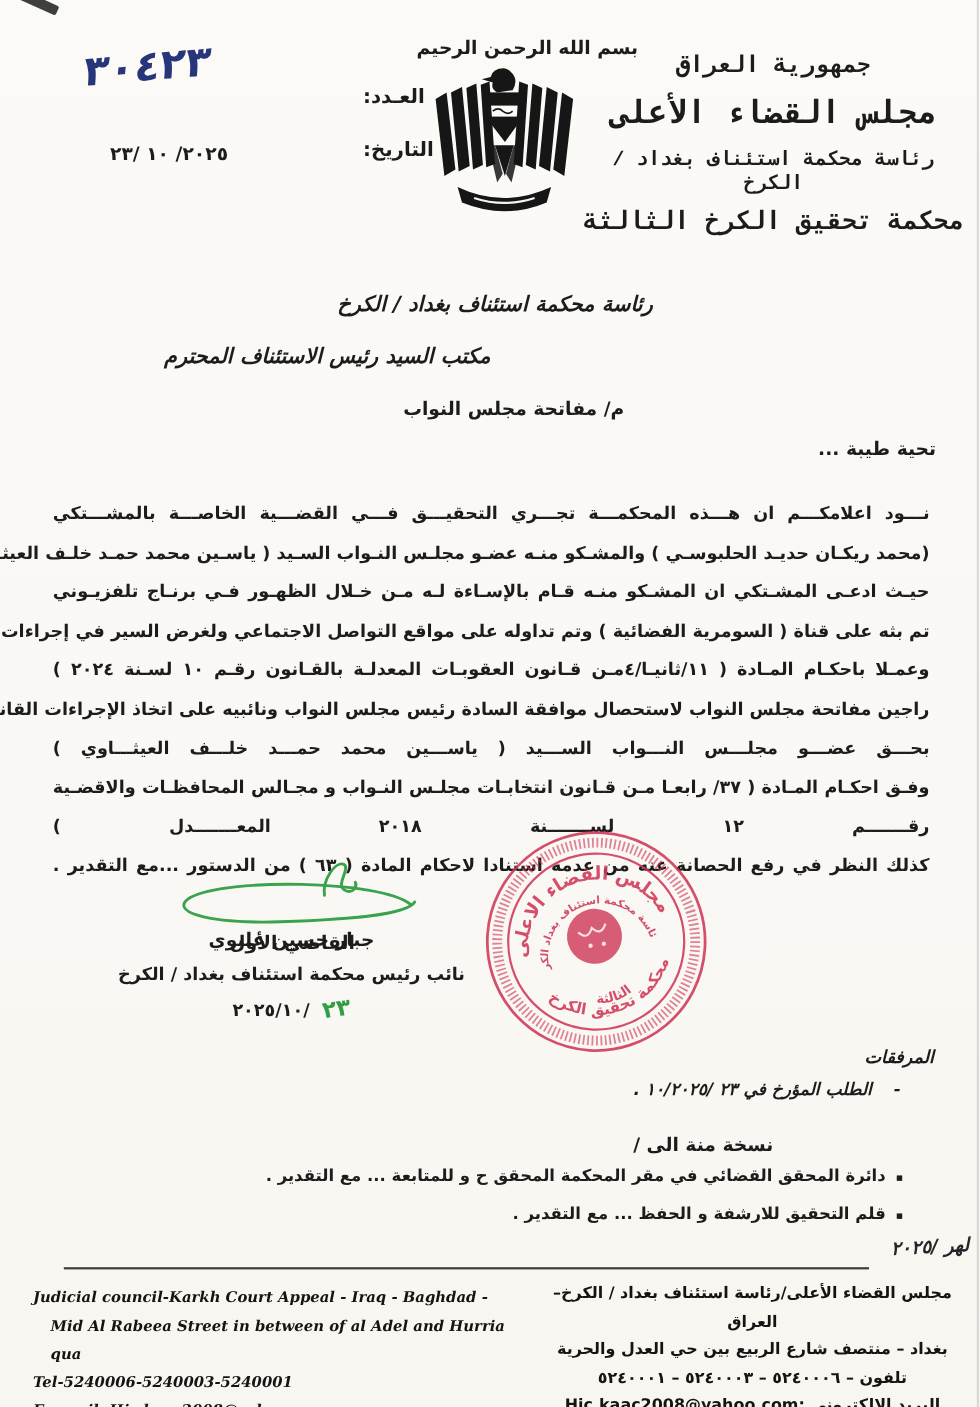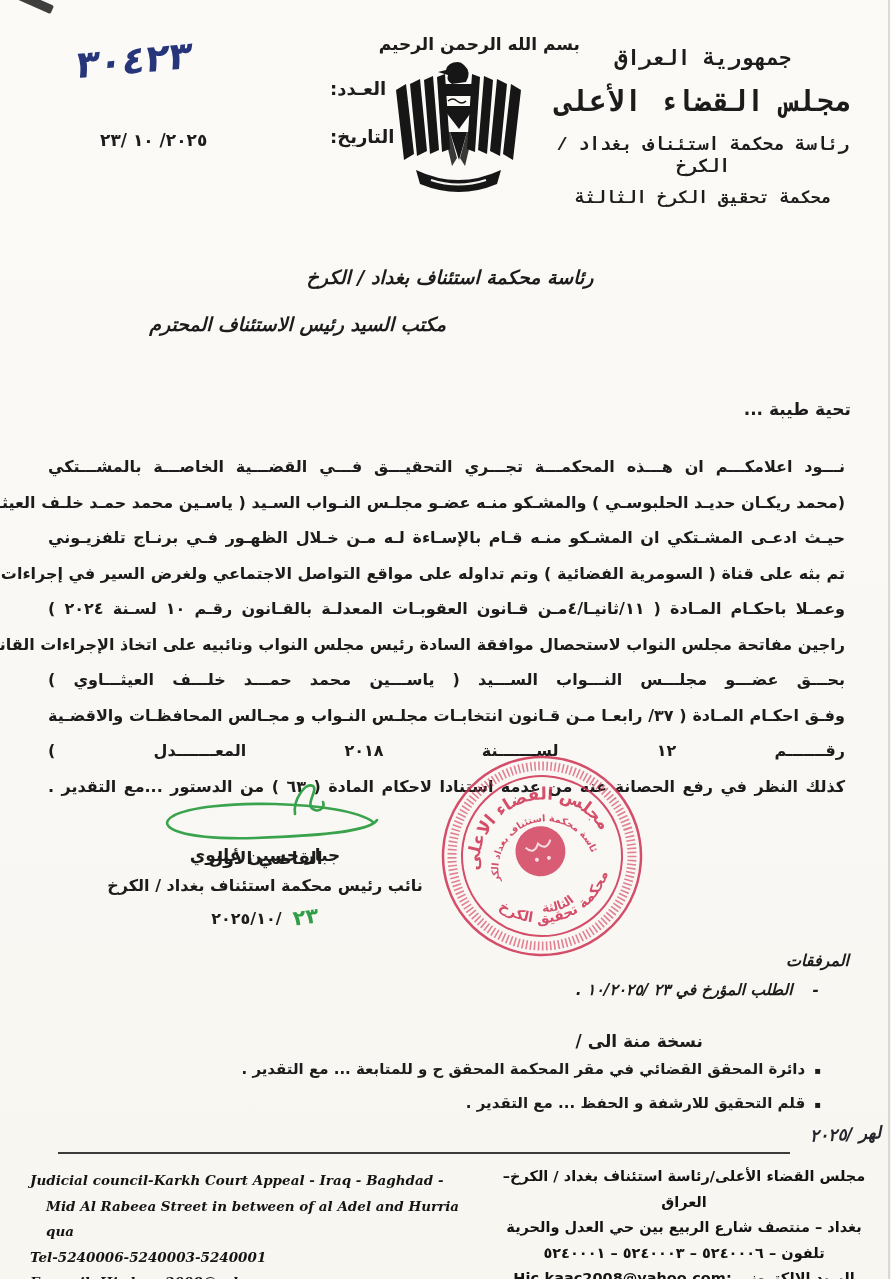--- a/index.html
+++ b/index.html
@@ -14,21 +14,21 @@
   
   .streak{left:12px;top:-3px;width:42px;height:9px;background:#1d1d1d;transform:rotate(24deg);border-radius:2px;opacity:.85;}
   .edge-r{right:1px;top:0;width:2px;height:100%;background:rgba(110,110,110,.22);}
   
   .bismillah{left:335px;top:34px;width:245px;text-align:right;font-size:17px;font-weight:700;}
   .emblem{left:386px;top:56px;}
   .hdr-right{right:14px;top:46px;width:348px;text-align:center;font-family:Liberation Mono, monospace;}
   .hdr-country{font-size:21px;font-weight:700;margin-bottom:13px;}
   .hdr-council{font-size:29px;font-weight:700;margin-bottom:13px;}
   .hdr-court{font-size:18px;font-weight:700;margin-bottom:10px;}
-  .hdr-sub{font-size:17px;font-weight:700;}
+  .hdr-sub{font-size:23px;font-weight:700;}
   .num-label{left:330px;top:78px;font-size:18px;font-weight:700;direction:rtl;}
   .num-value{left:76px;top:38px;font-size:38px;color:#27357a;direction:ltr;
     letter-spacing:7px;transform:rotate(-5deg) skewX(-10deg);font-weight:600;}
   .date-label{left:330px;top:126px;font-size:18px;font-weight:700;direction:rtl;}
   .date-value{left:100px;top:130px;font-size:17px;font-weight:700;direction:ltr;letter-spacing:1px;}
   
   .addr1{top:266px;left:215px;width:470px;text-align:center;font-size:19px;font-weight:700;font-style:italic;direction:rtl;}
   .addr2{top:313px;left:100px;width:395px;text-align:center;font-size:19px;font-weight:700;font-style:italic;direction:rtl;}
   .subject{top:362px;left:338px;width:258px;text-align:center;font-size:17px;font-weight:700;direction:rtl;}
   .greeting{top:399px;right:40px;font-size:17px;font-weight:700;direction:rtl;}
@@ -100,20 +100,21 @@
     <div class="hdr-sub">محكمة تحقيق الكرخ الثالثة</div>
   </div>
 
   <div class="abs num-label">العـدد:</div>
   <div class="abs num-value">٣٠٤٢٣</div>
   <div class="abs date-label">التاريخ:</div>
   <div class="abs date-value">٢٠٢٥/ ١٠ /٢٣</div>
 
   <div class="abs addr1">رئاسة محكمة استئناف بغداد / الكرخ</div>
   <div class="abs addr2">مكتب السيد رئيس الاستئناف المحترم</div>
+  <div class="abs subject">م/ مفاتحة مجلس النواب</div>
 
   <div class="abs greeting">تحية طيبة ...</div>
   <div class="abs body-par">
     <div class="body-line">نـــود اعلامكـــم ان هـــذه المحكمـــة تجـــري التحقيـــق فـــي القضـــية الخاصـــة بالمشـــتكي</div>
     <div class="body-line">(محمد ريكـان حديـد الحلبوسـي ) والمشـكو منـه عضـو مجلـس النـواب السـيد ( ياسـين محمد حمـد خلـف العيثـاوي )</div>
     <div class="body-line">حيـث ادعـى المشـتكي ان المشـكو منـه قـام بالإسـاءة لـه مـن خـلال الظهـور فـي برنـاج تلفزيـوني</div>
     <div class="body-line">تم بثه على قناة ( السومرية الفضائية ) وتم تداوله على مواقع التواصل الاجتماعي ولغرض السير في إجراءات التحقيق</div>
     <div class="body-line">وعمـلا باحكـام المـادة ( ١١/ثانيـا/٤مـن قـانون العقوبـات المعدلـة بالقـانون رقـم ١٠ لسـنة ٢٠٢٤ )</div>
     <div class="body-line">راجين مفاتحة مجلس النواب لاستحصال موافقة السادة رئيس مجلس النواب ونائبيه على اتخاذ الإجراءات القانونية</div>
     <div class="body-line">بحـــق عضـــو مجلـــس النـــواب الســـيد ( ياســـين محمد حمـــد خلـــف العيثـــاوي )</div>

